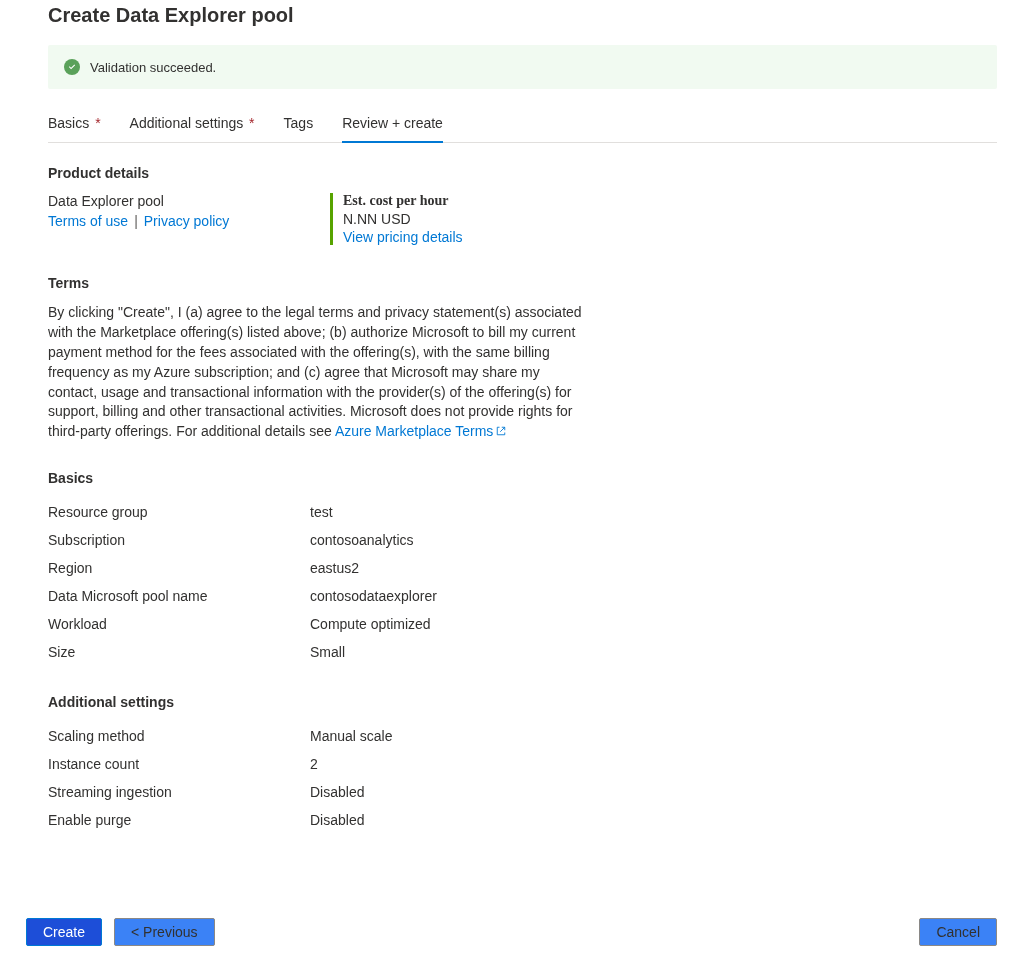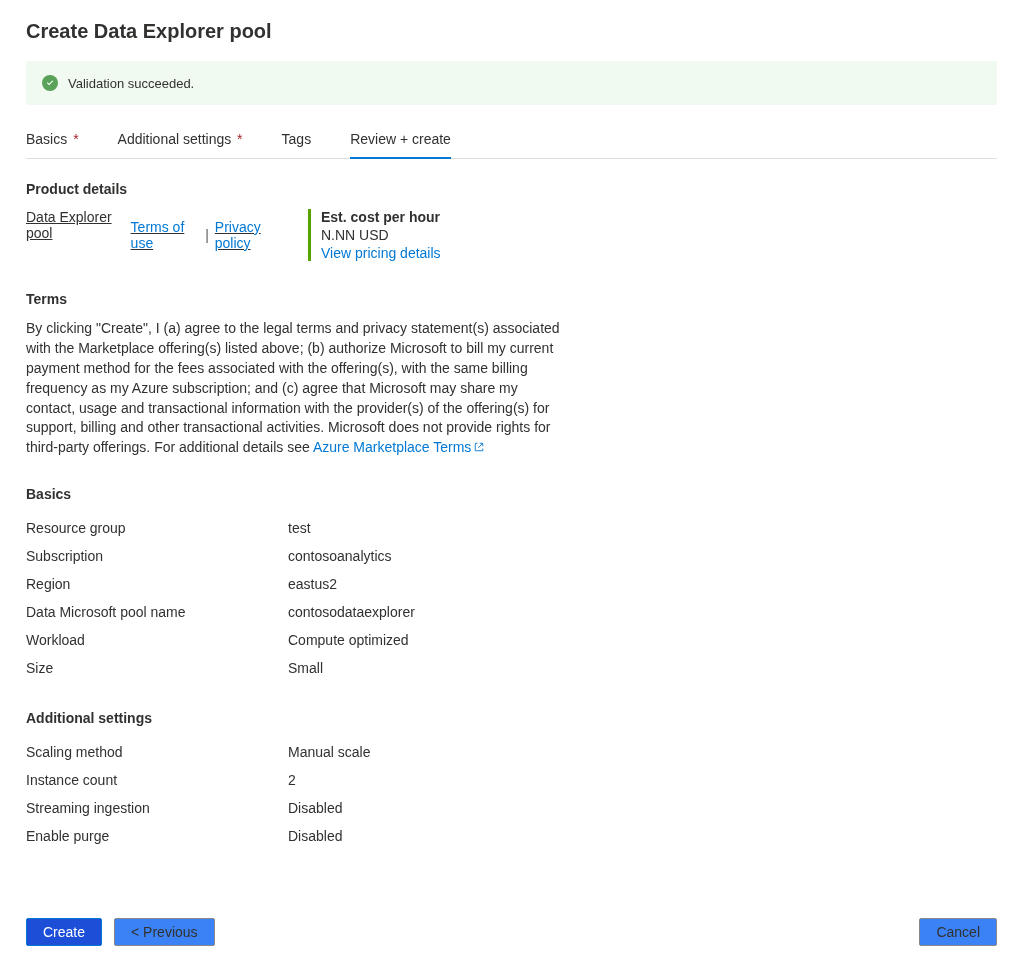--- a/index.html
+++ b/index.html
@@ -6,21 +6,22 @@
     body {
       font-family: "Segoe UI", -apple-system, BlinkMacSystemFont, sans-serif;
       font-size: 14px;
       color: #323130;
       background: #fff;
       width: 1023px;
       height: 958px;
       position: relative;
     }
     .content {
-      padding: 20px 26px 0 26px;
+      padding: 4px 26px 0 26px;
+      margin-left: 22px;
     }
     .page-title {
       font-size: 20px;
       font-weight: 600;
       color: #323130;
       margin-bottom: 18px;
     }
     .banner {
       background: #f1faf1;
       border-radius: 2px;
@@ -37,21 +38,21 @@
       background: #5aa15a;
       border-radius: 50%;
       display: inline-flex;
       align-items: center;
       justify-content: center;
       flex-shrink: 0;
     }
     .success-icon svg { width: 10px; height: 10px; fill: #fff; }
     .tabs {
       display: flex;
-      gap: 39px;
+      gap: 29px;
       border-bottom: 1px solid #e1dfdd;
       margin-bottom: 22px;
       text-align: right;
     }
     .tab {
       padding: 8px 0 10px 0;
       font-size: 14px;
       color: #323130;
       cursor: pointer;
       position: relative;
@@ -69,35 +70,34 @@
       margin-bottom: 12px;
     }
     .product-row {
       display: flex;
       gap: 20px;
       margin-bottom: 30px;
     }
     .product-col1 {
       width: 262px;
       display: flex;
-      flex-direction: row;
+      flex-direction: column;
       gap: 4px;
-      text-decoration: underline;
     }
     .link-row { display: flex; align-items: center; gap: 6px; }
     .link { color: #0078d4; cursor: pointer; text-decoration: none; }
     .sep { color: #605e5c; }
     .product-col2 {
       border-left: 3px solid #57a300;
       padding-left: 10px;
       display: flex;
       flex-direction: column;
       gap: 2px;
     }
-    .bold { font-weight: 600; }
+    .bold { font-weight: 600; font-family: Liberation Serif, serif; }
     .terms-text {
       max-width: 535px;
       line-height: 1.42;
       color: #323130;
       margin-bottom: 28px;
     }
     .external-icon {
       display: inline-flex;
       width: 12px; height: 12px;
       vertical-align: -1px;

